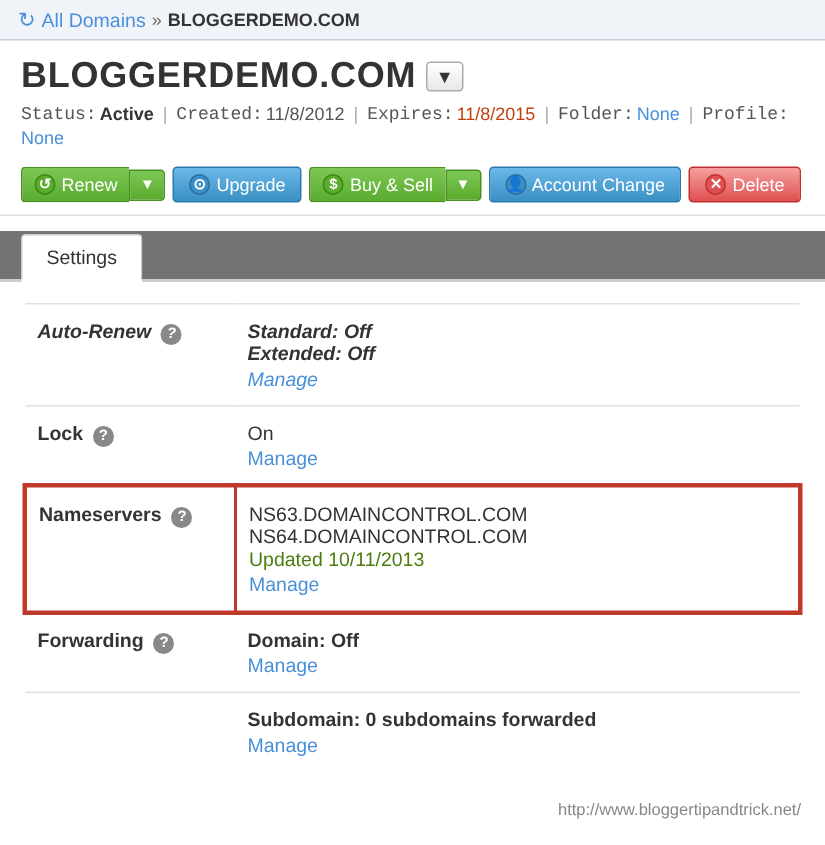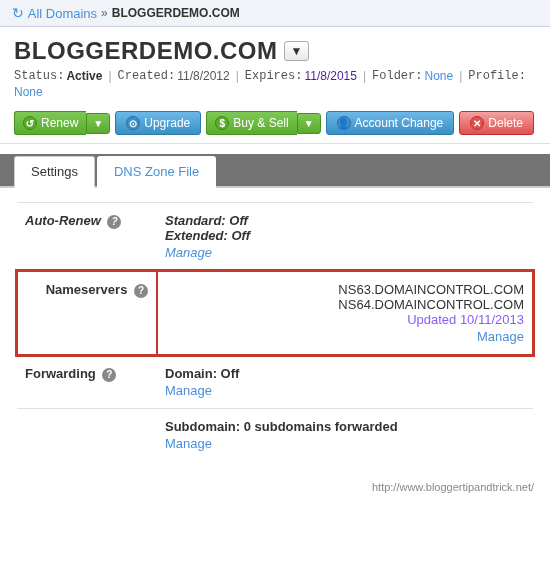--- a/index.html
+++ b/index.html
@@ -72,21 +72,21 @@
       color: #555;
       margin-bottom: 8px;
       display: flex;
       flex-wrap: wrap;
       gap: 2px;
       align-items: center;
     }
     .status-label { color: #555; font-family: Liberation Mono, monospace; }
     .status-active { font-weight: bold; color: #333; }
     .status-sep { color: #aaa; margin: 0 4px; }
-    .status-link { color: #4c1d95; text-decoration: none; }
+    .status-link { color: #c2410c; text-decoration: none; }
     .status-none { color: #4a90d9; text-decoration: none; }
 
     
     .actions-row {
       display: flex;
       align-items: center;
       gap: 5px;
       padding: 4px 0 2px 0;
     }
 
@@ -255,21 +255,20 @@
       text-decoration: none;
       cursor: pointer;
       display: block;
       margin-top: 2px;
     }
     .setting-value .line { display: block; }
 
     
     .ns-row td {
       border: 2px solid #c0392b !important;
-      text-align: right;
     }
     .ns-row {
       outline: 2px solid #c0392b;
     }
 
     
     .watermark {
       text-align: right;
       font-size: 11px;
       color: #888;
@@ -338,48 +337,56 @@
 
     <button class="btn btn-delete">
       <span class="icon-circle icon-red">✕</span>
       <span>Delete</span>
     </button>
   </div>
 </div>
 
 <div class="tabs-bar">
   <div class="tab active">Settings</div>
-  <div class="tab">DNS Zone File</div>
 </div>
 
 <div class="content">
 
   <table class="settings-table">
 
     <tbody>
         <tr>
       <td class="setting-label">
         Auto-Renew <span class="help-icon">?</span>
       </td>
       <td class="setting-value">
         <span class="line bold"><strong>Standard: Off</strong></span>
         <span class="line bold"><strong>Extended: Off</strong></span>
         <a href="#" class="link">Manage</a>
       </td>
     </tr>
 
+    <tr>
+      <td class="setting-label">
+        Lock <span class="help-icon">?</span>
+      </td>
+      <td class="setting-value">
+        <span class="line">On</span>
+        <a href="#" class="link">Manage</a>
+      </td>
+    </tr>
 
     <tr class="ns-row" style="border: 2px solid #c0392b;">
       <td class="setting-label" style="border: 2px solid #c0392b; padding: 10px 8px;">
         <strong>Nameservers</strong> <span class="help-icon">?</span>
       </td>
       <td class="setting-value" style="border: 2px solid #c0392b; padding: 10px 8px;">
         <span class="line">NS63.DOMAINCONTROL.COM</span>
         <span class="line">NS64.DOMAINCONTROL.COM</span>
-        <span class="line" style="color:#8b5cf6;">Updated 10/11/2013</span>
+        <span class="line" style="color:#4d7c0f;">Updated 10/11/2013</span>
         <a href="#" class="link">Manage</a>
       </td>
     </tr>
 
     <tr>
       <td class="setting-label">
         Forwarding <span class="help-icon">?</span>
       </td>
       <td class="setting-value">
         <span class="line"><strong>Domain: Off</strong></span>

